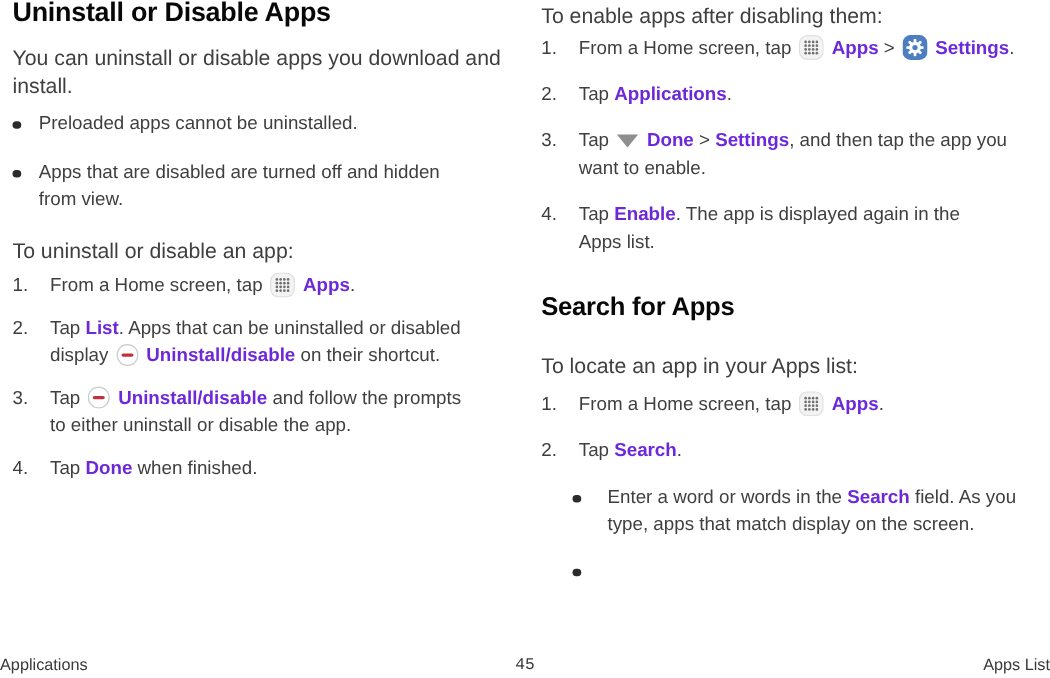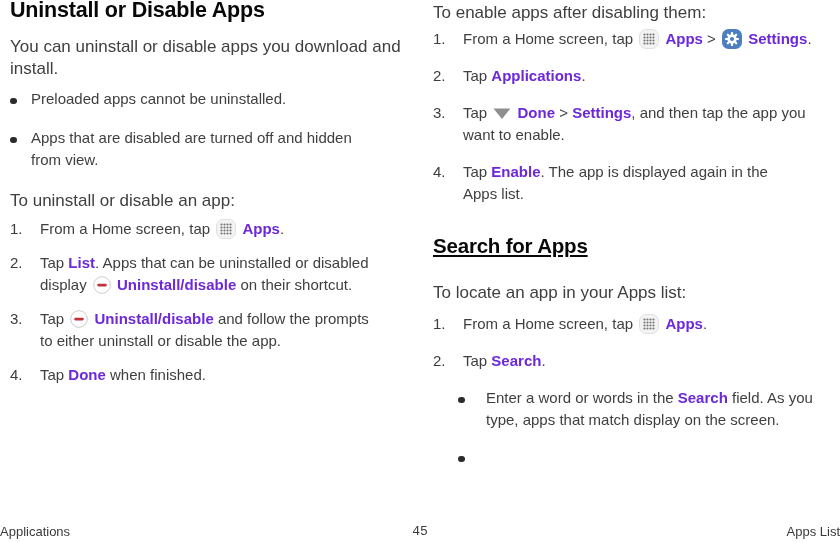--- a/index.html
+++ b/index.html
@@ -20,21 +20,20 @@
     margin: -3px 0 13px 0;
     font-size: 21.5px; line-height: 26px;
     font-weight: 700; color: #080808;
     letter-spacing: -0.2px;
   }
   h2 {
     margin: 28px 0 0 0;
     font-size: 20.5px; line-height: 25px;
     font-weight: 700; color: #080808;
     letter-spacing: -0.2px;
-    text-decoration: underline;
   }
   .body-text {
     font-size: 17px; line-height: 22px;
     margin: 0; color: #3f3f3f;
   }
   .prewrap { white-space: pre-wrap; }
   .intro { margin-bottom: 8px; }
   .lead-in { margin-top: 19px; }
   .lead-in.first { margin-top: 2px; }
   .col-right .lead-in.after-h2 { margin-top: 24px; }

